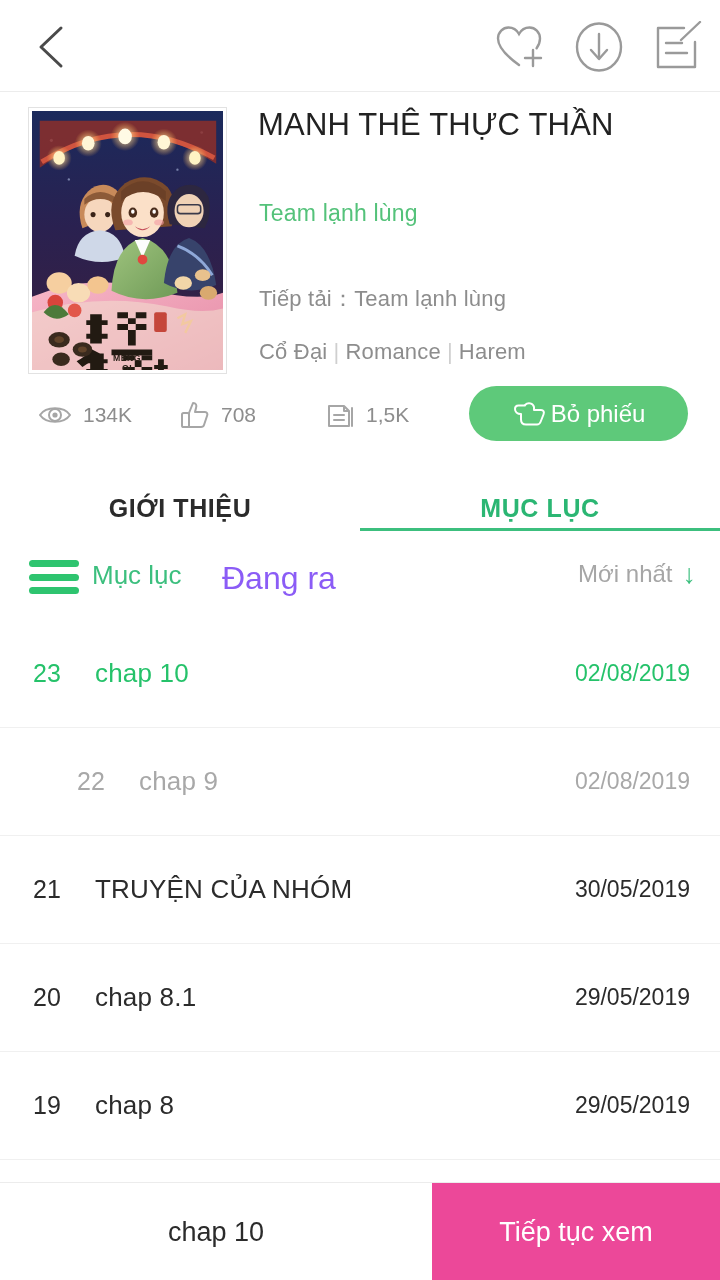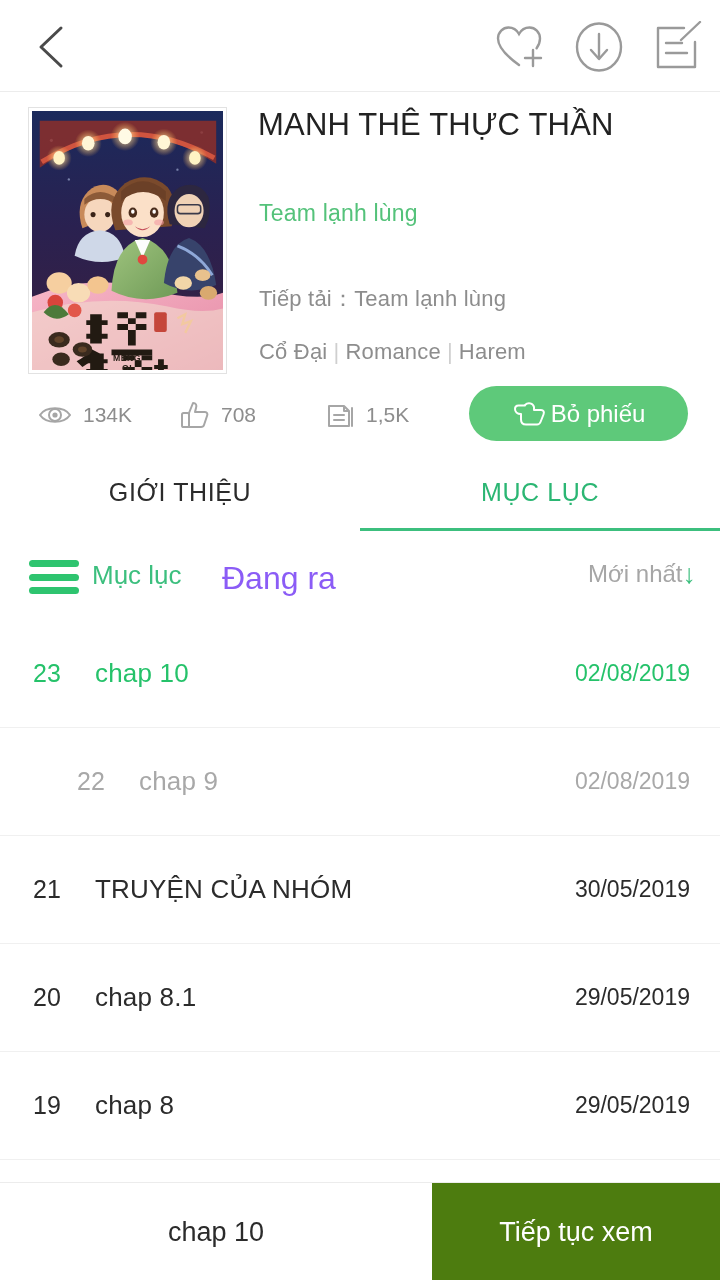--- a/index.html
+++ b/index.html
@@ -69,23 +69,23 @@
   .vote-btn {
     position:absolute; left:469px; top:2px; width:219px; height:55px;
     background:#5ec97a; border-radius:28px;
     display:flex; align-items:center; justify-content:center; gap:5px;
     color:#ffffff; font-size:24px;
   }
 
   
   .tabs { position:absolute; left:0; top:452px; width:720px; height:82px; }
   .tab {
-    position:absolute; top:0; height:80px; width:360px;
+    position:absolute; top:16px; height:80px; width:360px;
     display:flex; align-items:center; justify-content:center;
-    font-size:25px; font-weight:normal; letter-spacing:0.6px;
+    font-size:25px; font-weight:bold; letter-spacing:0.6px;
   }
   .tab.left { left:0; color:#2b2b2b; }
   .tab.right { left:360px; color:#2bb673; }
   .tab-underline {
     position:absolute; left:360px; top:76px; width:360px; height:3px;
     background:#3cbf7e;
   }
 
   
   .filters { position:absolute; left:0; top:534px; width:720px; height:86px; }
@@ -97,21 +97,21 @@
   .f-muc {
     position:absolute; left:92px; top:26px;
     font-size:26px; color:#3cbf7e;
   }
   .f-dang {
     position:absolute; left:222px; top:26px;
     font-size:32px; color:#8b5cf6;
   }
   .sort {
     position:absolute; right:24px; top:26px;
-    display:flex; align-items:flex-end; 
+    display:flex; align-items:flex-end; gap:10px;
     font-size:24px; color:#a6a6a6;
   }
   .sort .arrow { color:#3cbf7e; font-size:27px; line-height:1; }
 
   
   .chapters { position:absolute; left:0; top:620px; width:720px; height:530px; }
   .chapter-row {
     position:relative; height:108px; width:720px;
     border-bottom:1px solid #f0f0f0;
     display:flex; align-items:center;
@@ -136,21 +136,21 @@
     position:absolute; left:0; bottom:0; width:720px; height:98px;
     background:#fff; border-top:1px solid #ececec;
   }
   .current-chapter {
     position:absolute; left:0; top:0; width:432px; height:98px;
     display:flex; align-items:center; justify-content:center;
     font-size:27px; color:#2b2b2b;
   }
   .continue-btn {
     position:absolute; left:432px; top:0; width:288px; height:98px;
-    background:#4d7c0f; color:#fff;
+    background:#ec4899; color:#fff;
     display:flex; align-items:center; justify-content:center;
     font-size:27px;
   }
 </style>
 </head>
 <body>
 
 <div id="app">
 
   <div class="topbar">

